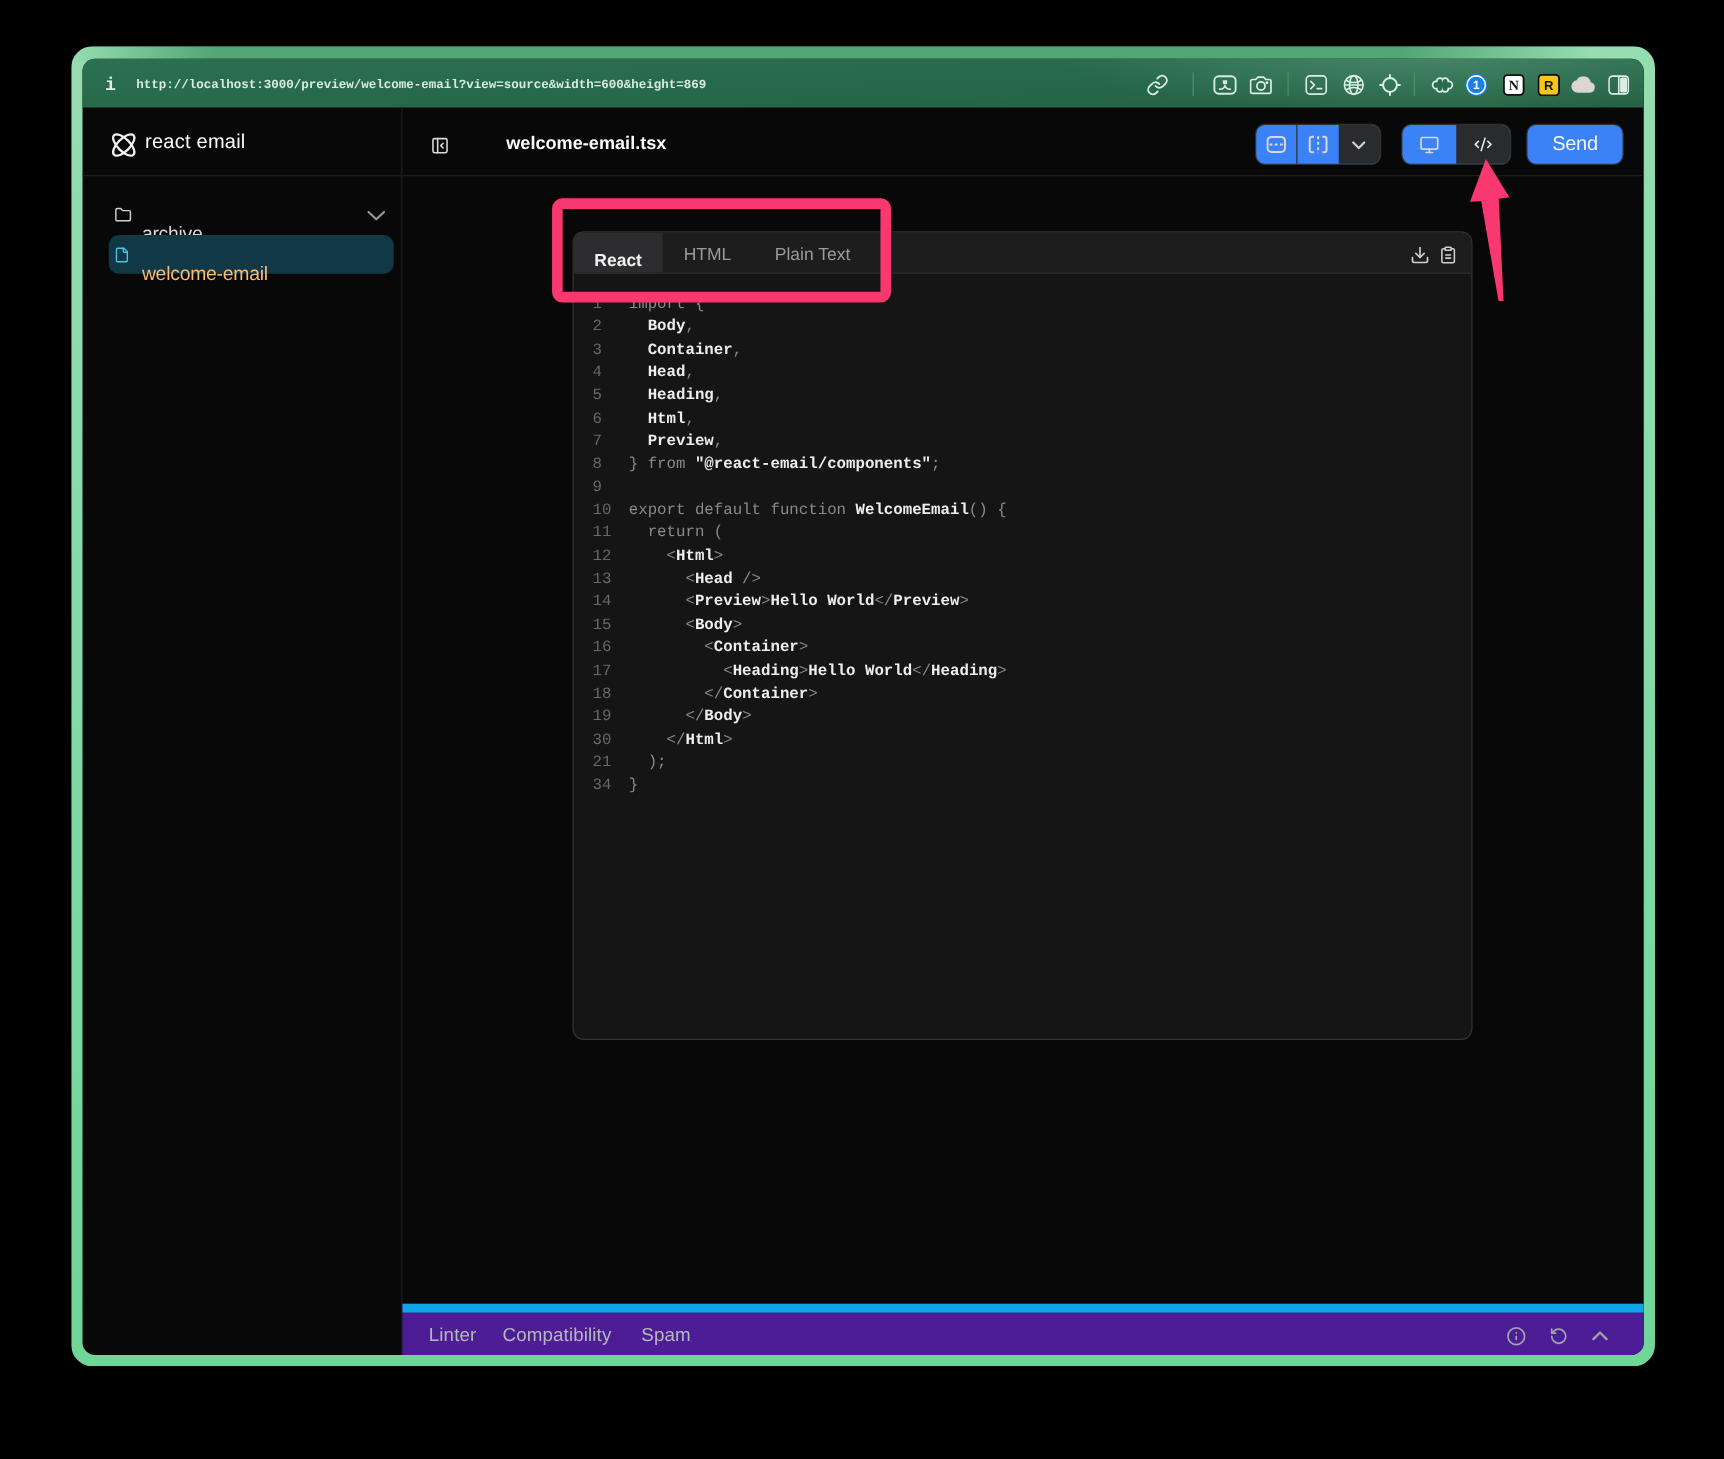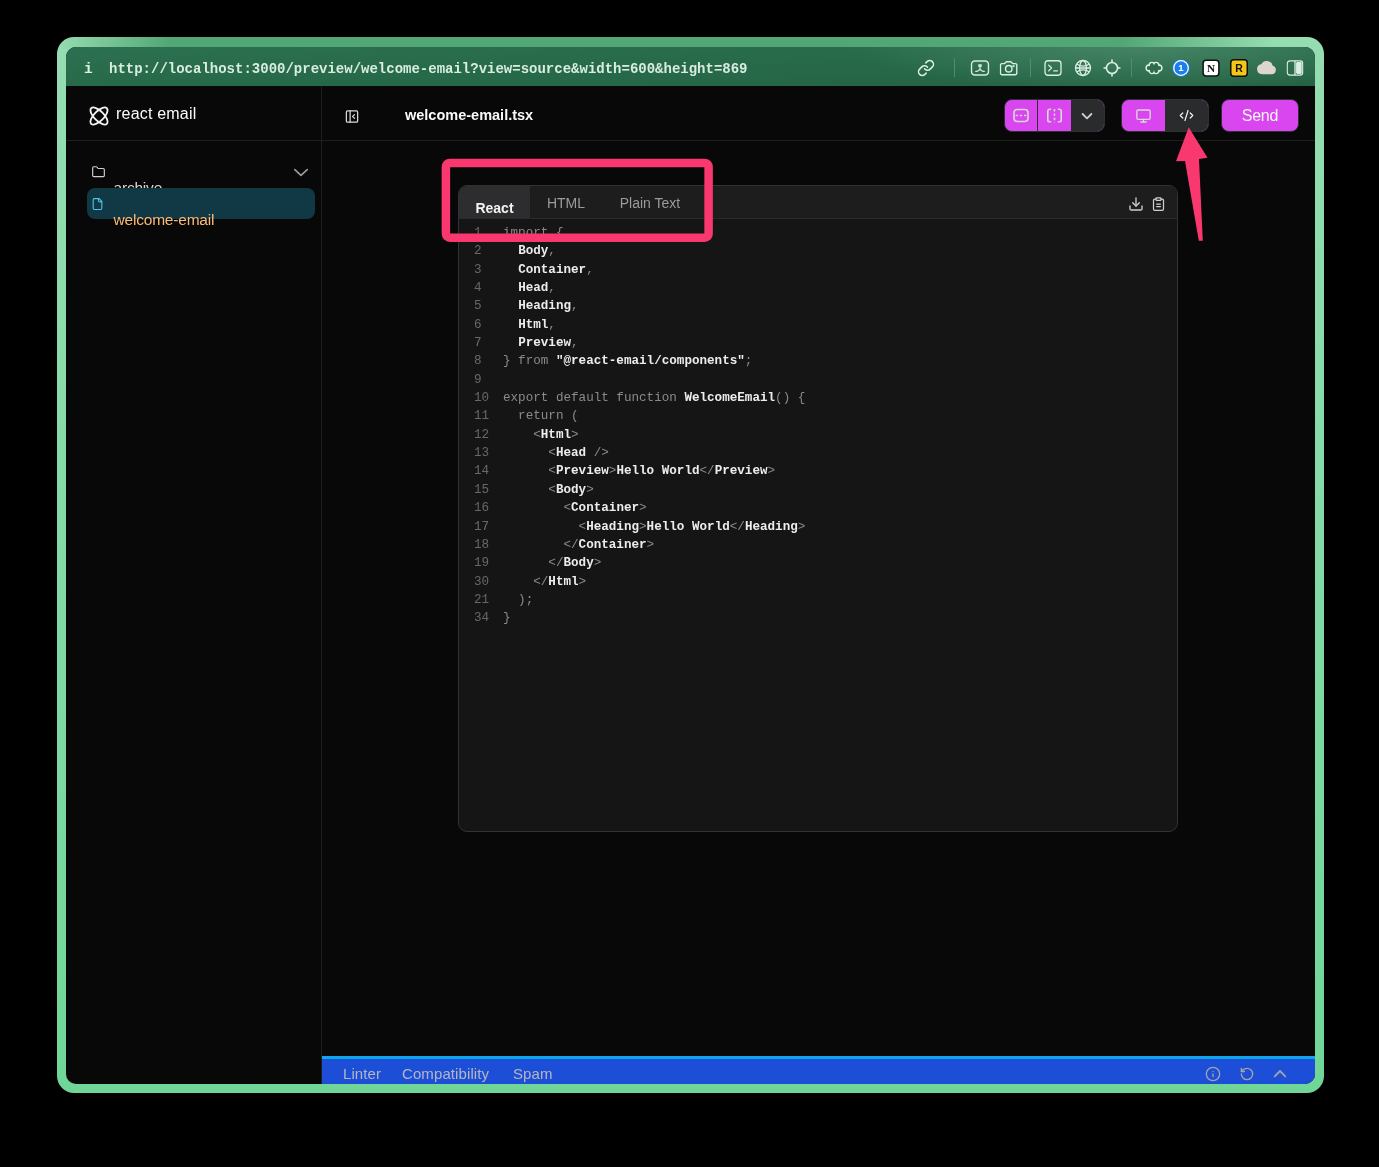--- a/index.html
+++ b/index.html
@@ -13,21 +13,21 @@
   .inner { width:100%; height:100%; border-radius:10px; overflow:hidden;
     display:flex; flex-direction:column; background:#080808; }
   
   .urlbar { position:relative; height:39px; flex:0 0 39px;
     background:
       radial-gradient(420px 70px at 86% -10%, rgba(185,235,205,0.22), rgba(185,235,205,0) 70%),
       linear-gradient(178deg,#2b7050 0%, #266949 55%, #246243 100%); }
   .urlbar .info { position:absolute; left:18px; top:0; height:39px; line-height:44px;
     color:#ddf0e4; font-family:"Liberation Mono",monospace; font-weight:bold; font-size:14.5px; }
   .urlbar .url { position:absolute; left:43px; top:0; height:23px; line-height:44px;
-    color:#d9ece0; font-family:"Liberation Mono",monospace; font-weight:bold; font-size:14px; }
+    color:#d9ece0; font-family:"Liberation Mono",monospace; font-weight:bold; font-size:10px; }
   .uic { position:absolute; top:calc(50% + 1px); transform:translate(-50%,-50%); }
   .usep { position:absolute; top:11px; width:1px; height:19px; background:#4d8e6c; }
   
   .app { flex:1; display:flex; position:relative; }
   .sidebar { width:256px; flex:0 0 256px; border-right:1px solid #1e1e1e; position:relative; }
   .sb-head { height:54.5px; border-bottom:1px solid #1e1e1e; position:relative; }
   .sb-head .logo { position:absolute; left:21px; top:19px; }
   .sb-head .brand { position:absolute; left:50px; top:19px; font-size:16px; color:#fcfcfc;
     font-weight:400; letter-spacing:0.2px; }
   .row { position:absolute; left:20.5px; width:228px; height:30px; border-radius:8px; }
@@ -38,43 +38,43 @@
   .row.archive .chev { position:absolute; right:6px; top:50%; transform:translateY(-50%); }
   .row.selected { top:102px; height:31px; background:#113845; }
   .row.selected .rtx { color:#fdba74; font-weight:400; }
   
   .main { flex:1; position:relative; }
   .m-head { height:54.5px; border-bottom:1px solid #1e1e1e; position:relative; }
   .m-head .ficon { position:absolute; left:22px; top:23px; }
   .m-head .fname { position:absolute; left:60px; top:29px; transform:translateY(-50%);
     font-size:14.5px; font-weight:700; color:#fafafa;margin-left:23px; }
   .btn { position:absolute; top:13px; height:33px; border:1px solid #2e3134; border-radius:8px;
-    background:#d946ef; display:flex; align-items:center; }
+    background:#3b82f6; display:flex; align-items:center; }
   .seg { height:100%; display:flex; align-items:center; justify-content:center; }
   .seg.lit { background:#292b2d; }
   .segsep { width:1px; height:100%; background:#2e3134; }
   .send { justify-content:center; color:#f5f5f5; font-size:16px; font-weight:400; letter-spacing:-0.2px; }
   
   .panel { position:absolute; left:136px; top:99px; width:720px; height:647px;
     background:#151515; border:1px solid #323232; border-radius:9px; overflow:hidden; }
   .tabs { height:33px; border-bottom:1px solid #2b2b2b; background:#1d1d1e; position:relative;
     display:flex; }
   .tab { height:100%; display:flex; align-items:center; justify-content:center;
     font-size:14px; color:#9b9b9b; padding-top:1px; }
   .tab.act { background:#2d2d2f; color:#f2f2f2; font-weight:700; }
   .tab.act{padding-top:11px;}
   .ticons { position:absolute; right:0; top:1.5px; height:100%; display:flex; align-items:center; }
-  .code { position:absolute; left:0; top:34px; right:0; bottom:0; padding:4px 0 0 15px;
+  .code { position:absolute; left:0; top:34px; right:0; bottom:0; padding:14px 0 0 15px;
     font-family:"Liberation Mono",monospace; font-size:12.6px; line-height:18.35px;
     white-space:pre; color:#8a8a8a; }
   .code .ln { display:inline-block; width:29px; color:#686868; }
   .code b { color:#ededed; font-weight:700; }
   
-  .status { position:absolute; left:0; right:0; bottom:0; height:28px; background:#1d4ed8;
-    border-top:3px solid #0ea5e9; }
+  .status { position:absolute; left:0; right:0; bottom:0; height:41px; background:#4c1d95;
+    border-top:7px solid #0ea5e9; }
   .status .stx { position:absolute; top:calc(50% + 1px); transform:translateY(-50%);
     font-size:15px; letter-spacing:0.1px; color:#b5b8bb; }
   .sic { position:absolute; top:calc(50% + 2px); transform:translate(-50%,-50%); }
   
   #overlay { position:absolute; left:0; top:0; width:1379px; height:1167px; z-index:40;
     pointer-events:none; }
 </style>
 </head>
 <body>
 <div class="window">

